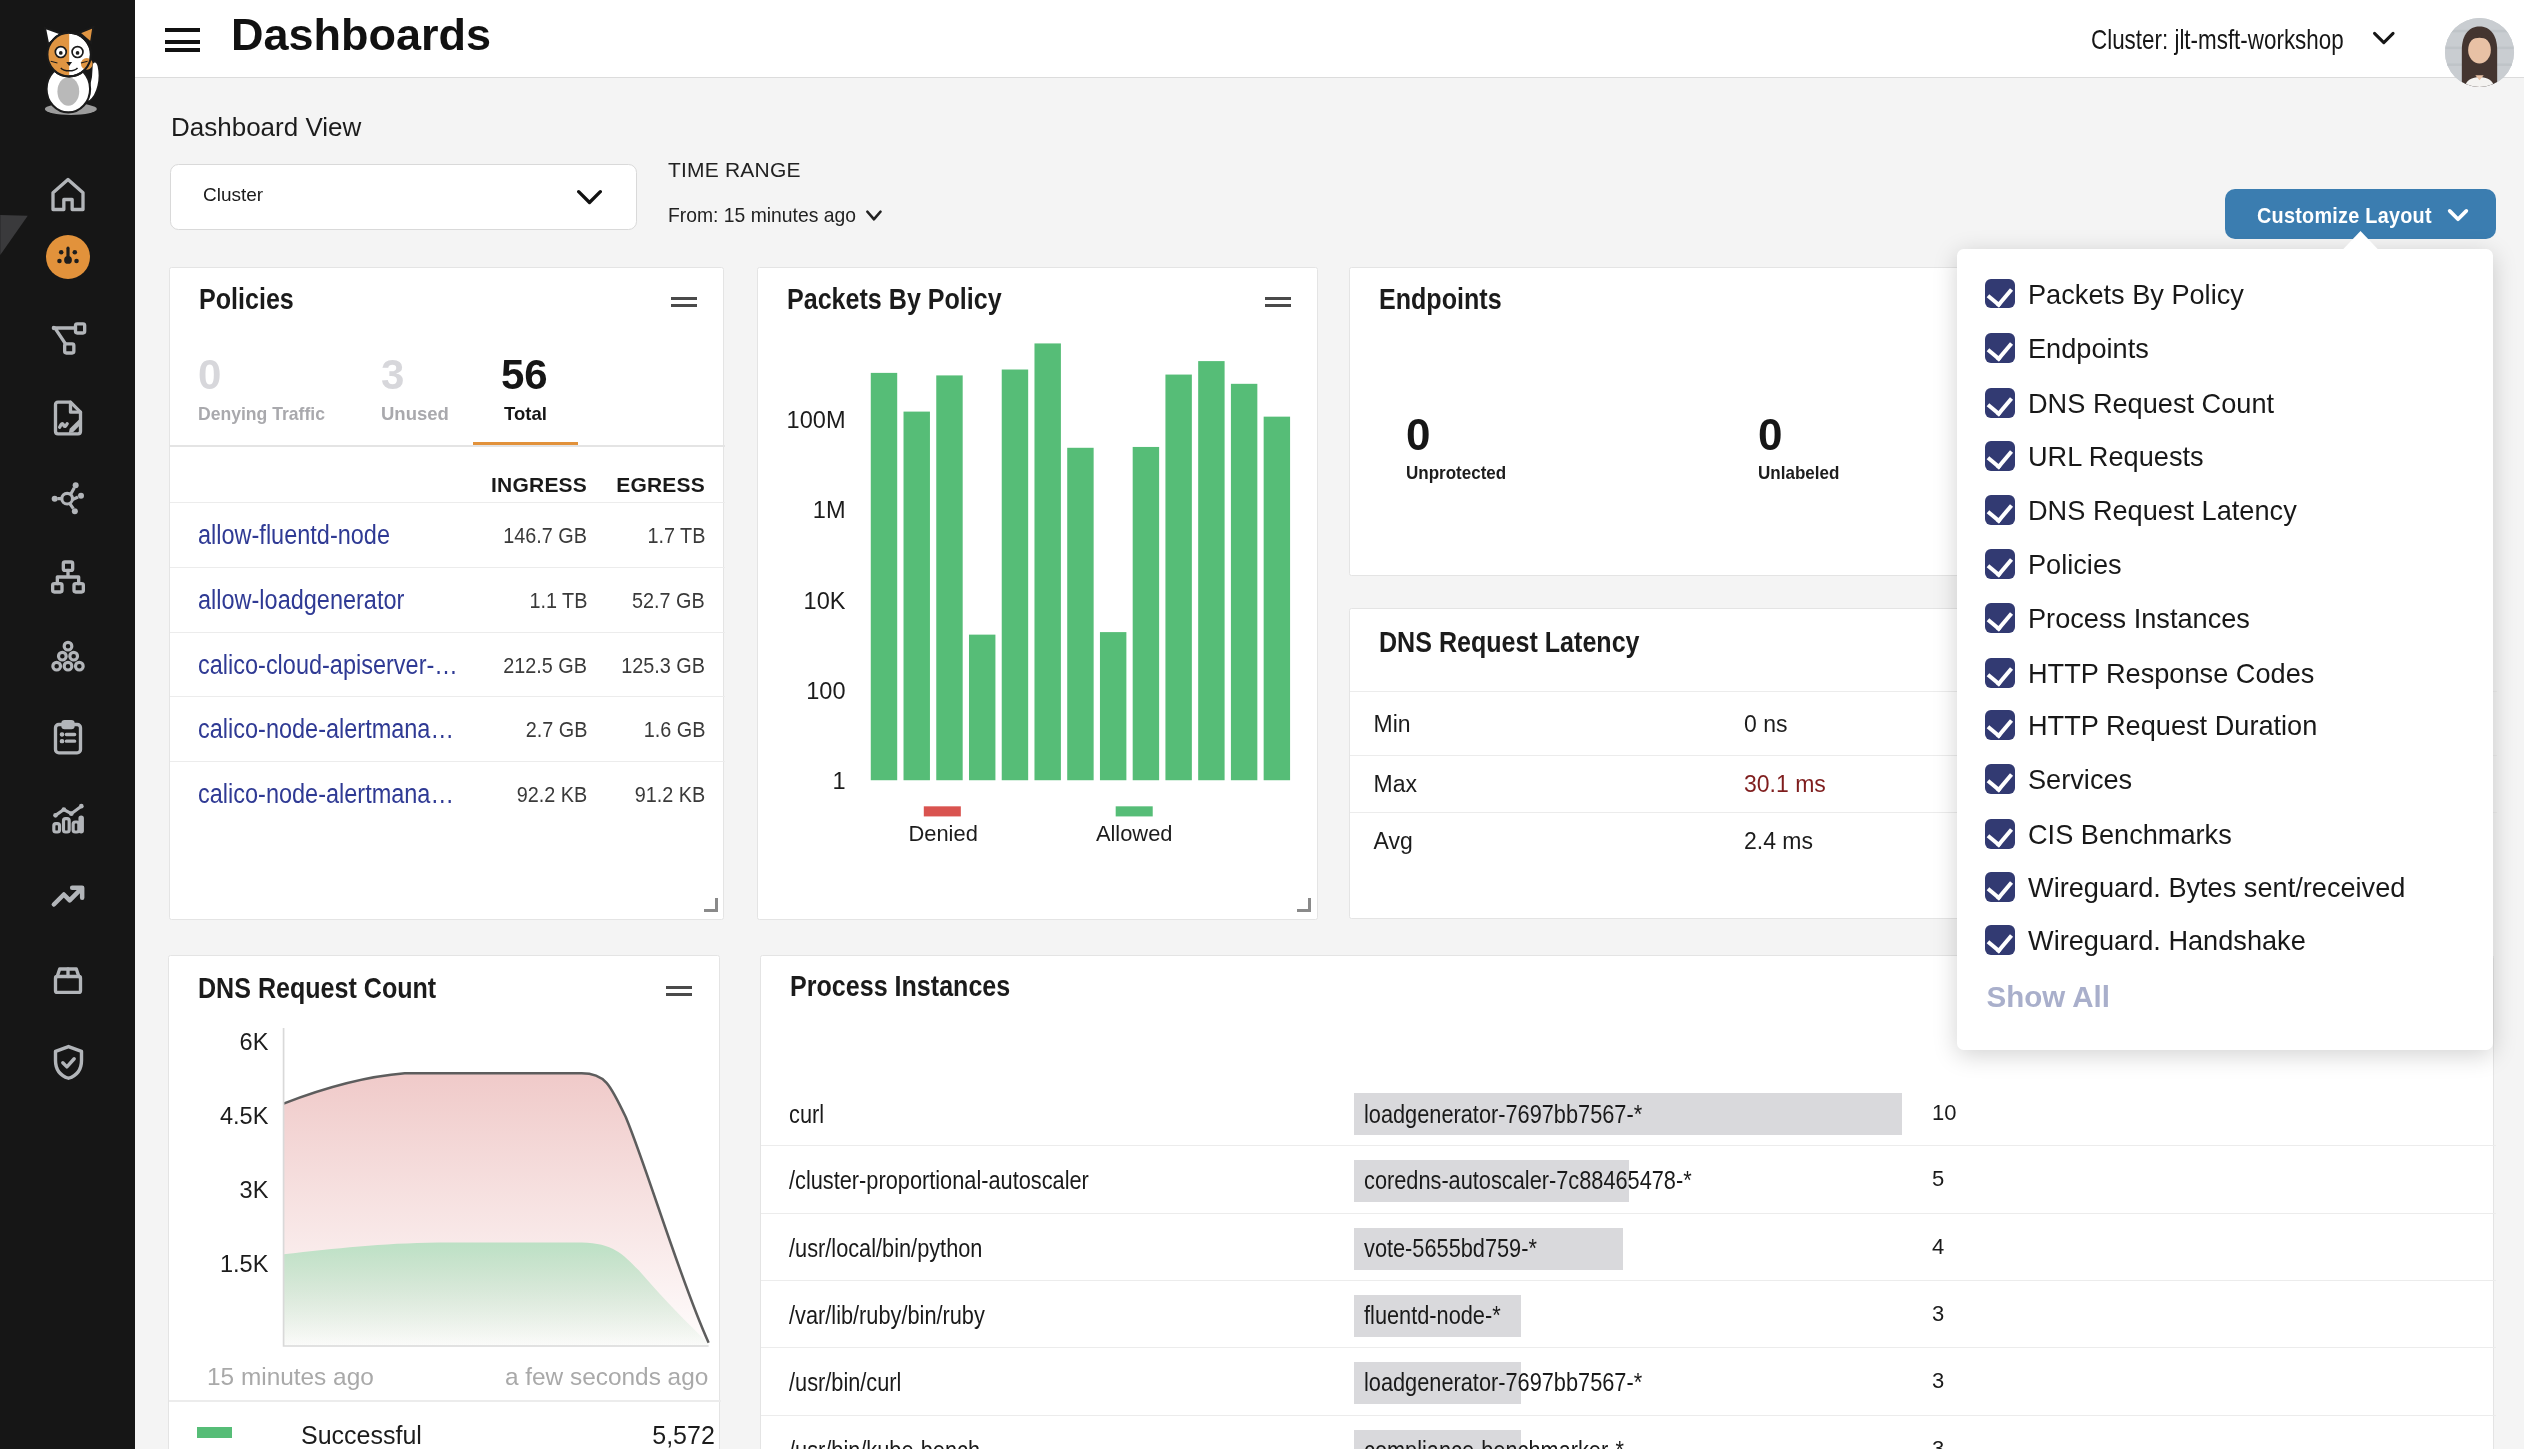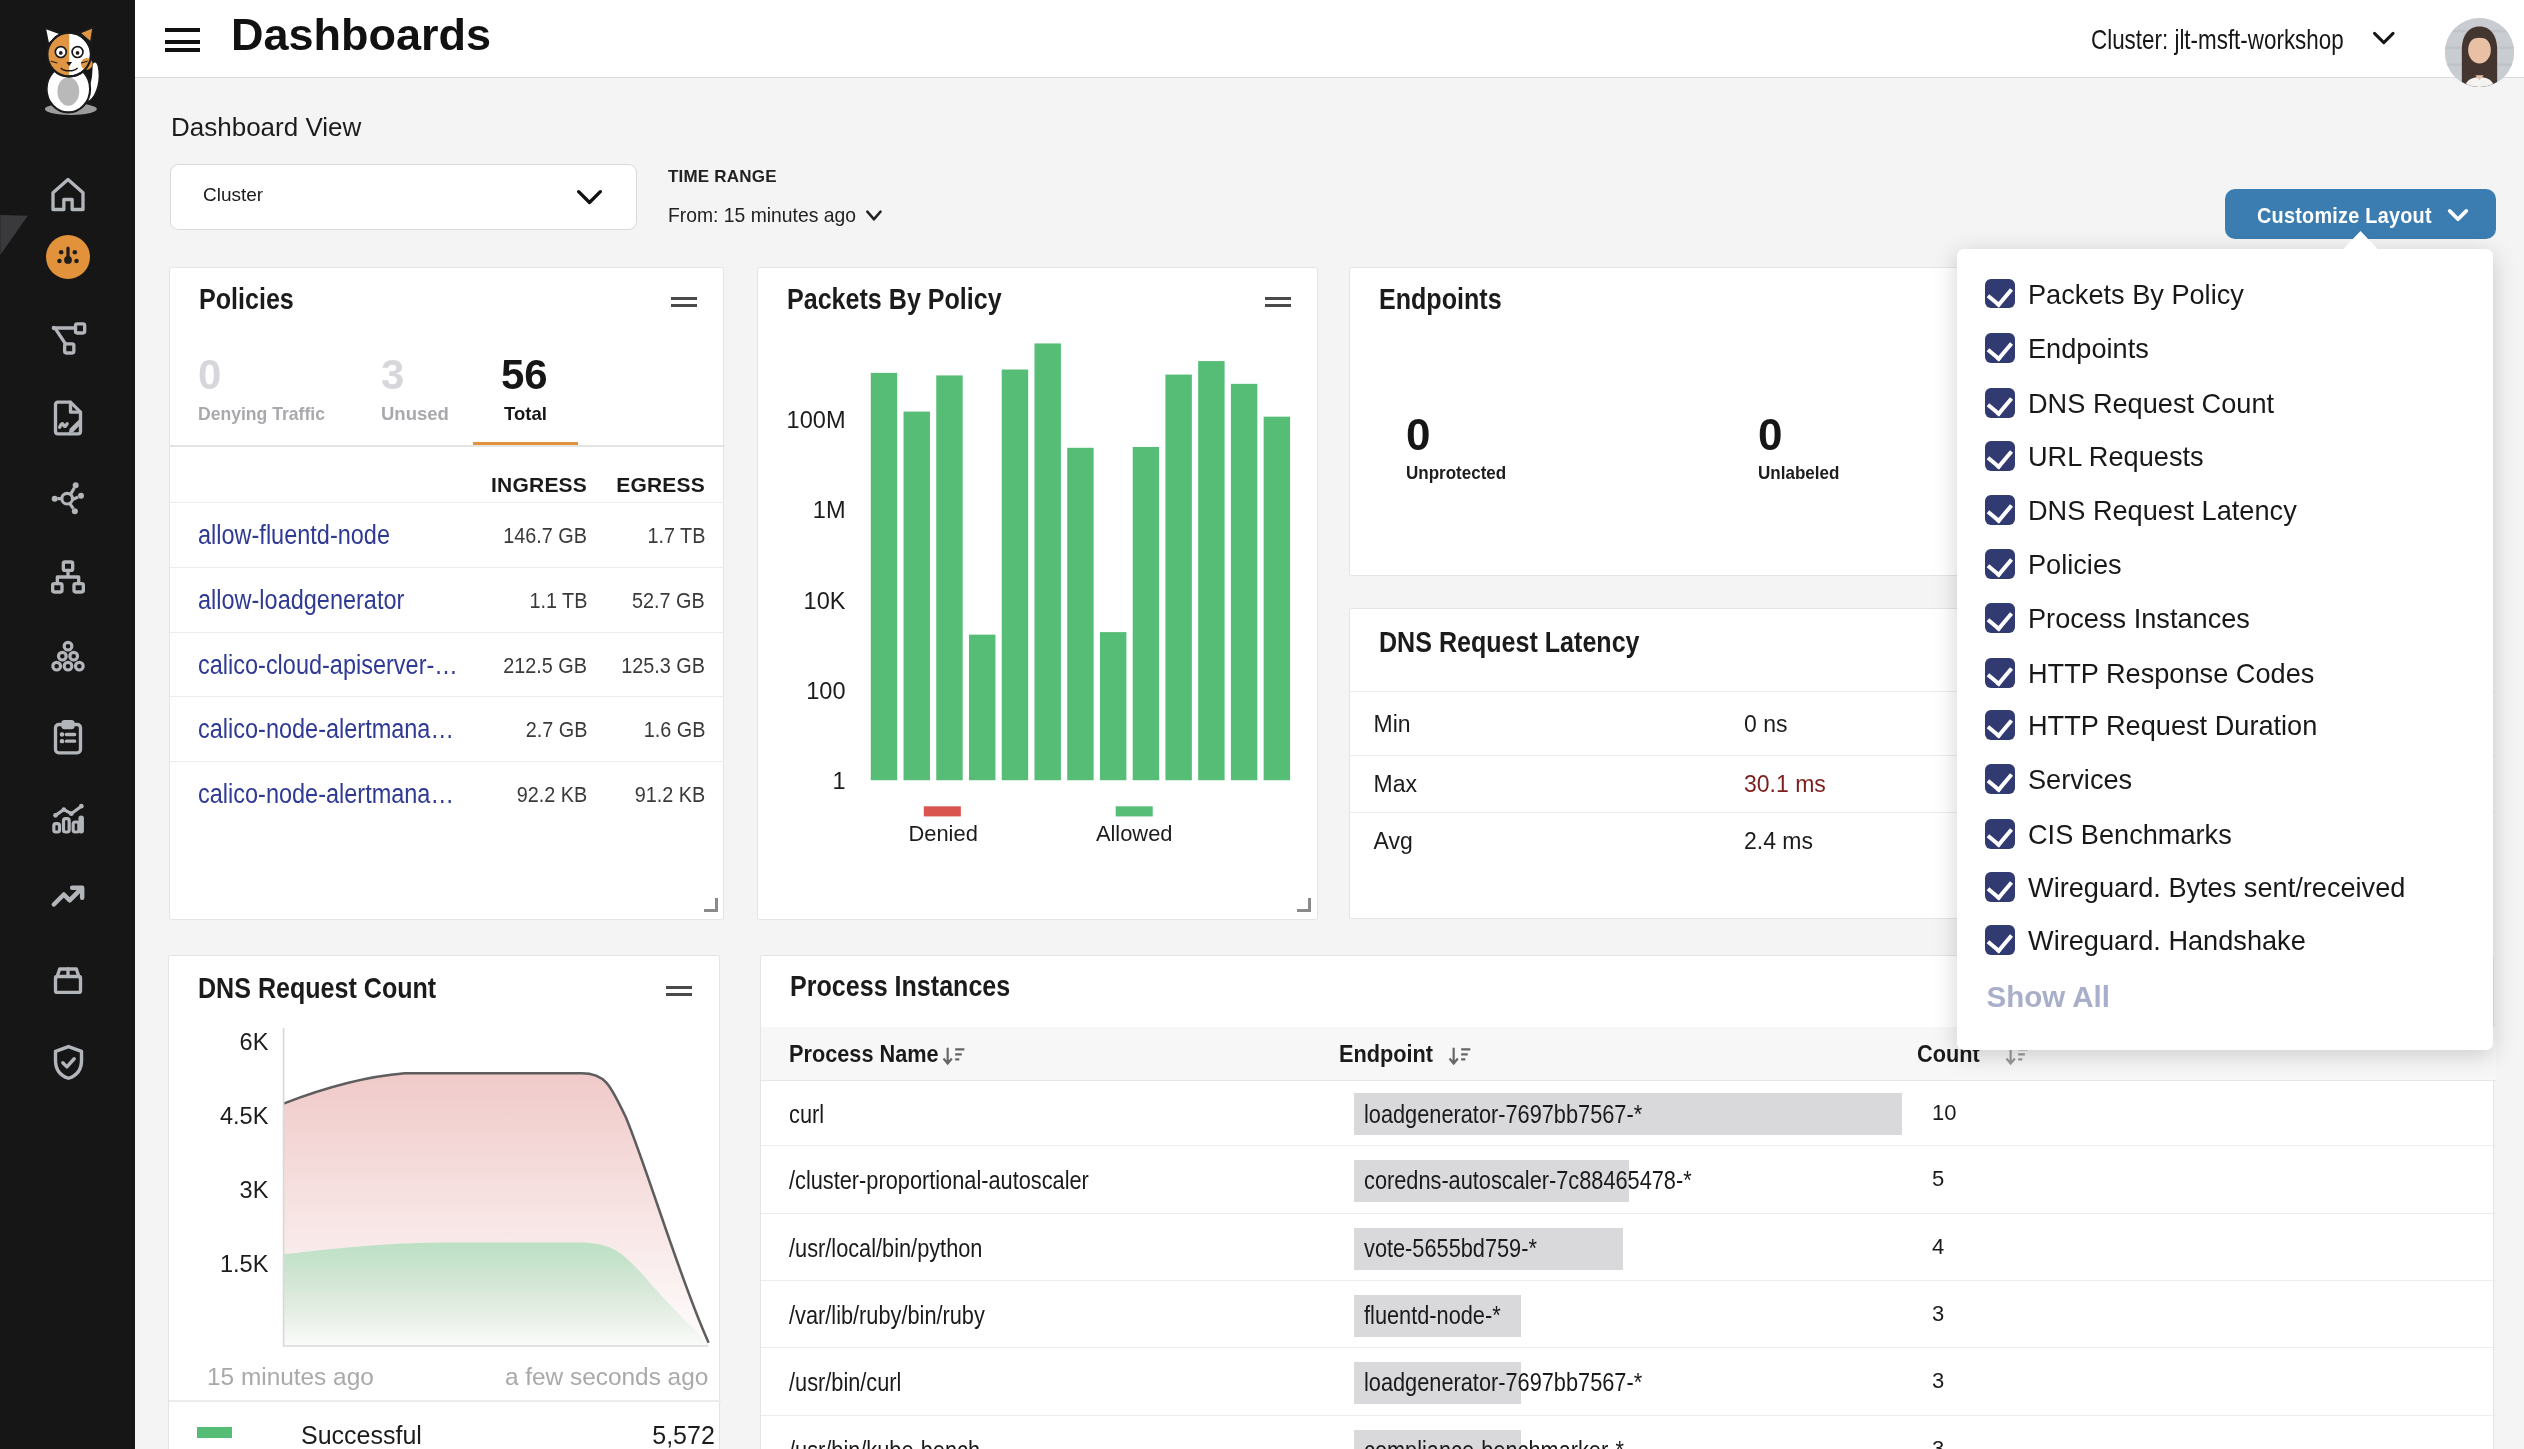--- a/index.html
+++ b/index.html
@@ -53,21 +53,21 @@
 
 <div class="abs" style="left:171px;top:112px;font-size:26px;color:#1c1c1c">Dashboard View</div>
 
 <div class="abs" style="left:170px;top:164px;width:467px;height:66px;background:#fff;border:1.7px solid #d9d9d9;border-radius:8.4px">
   <div class="abs" style="left:32px;top:19.4px;font-size:19px;color:#1a1a1a">Cluster</div>
   <svg class="abs" style="right:34px;top:24.4px" width="25" height="17" viewBox="0 0 30 20">
       <path d="M2 3 L15 16 L28 3" fill="none" stroke="#111" stroke-width="4" stroke-linecap="round" stroke-linejoin="round"></path>
     </svg>
 </div>
 
-<div class="abs" style="left:668px;top:167px;font-size:17px;font-weight:700;color:#222;letter-spacing:0.2px">TIME RANGE</div>
+<div class="abs" style="left:668px;top:158px;font-size:21px;font-weight:400;color:#222;letter-spacing:0.2px">TIME RANGE</div>
 <div class="abs sx92" style="left:668px;top:203px;font-size:21px;color:#222">From: 15 minutes ago
   <svg style="margin-left:5px" width="17.7" height="11.8" viewBox="0 0 21 14">
       <path d="M2 2 L10.5 11 L19 2" fill="none" stroke="#222" stroke-width="3.2" stroke-linecap="round" stroke-linejoin="round"></path>
     </svg>
 </div>
 
 <div class="abs" style="left:2225px;top:189px;width:271px;height:50px;background:#3b7db0;border-radius:10px;color:#fff">
   <span class="abs sx90" style="left:32px;top:14.3px;font-size:22px;font-weight:600;letter-spacing:0.3px">Customize Layout</span>
   <svg class="abs" style="left:222px;top:19.4px" width="22" height="15" viewBox="0 0 26 18">
       <path d="M3 3.5 L13 13.5 L23 3.5" fill="none" stroke="#fff" stroke-width="4.4" stroke-linecap="round" stroke-linejoin="round"></path>
@@ -211,37 +211,20 @@
     </g>
   </svg>
   <div class="abs" style="left:0;top:444px;width:552px;height:1.7px;background:#ececec"></div>
   <div class="abs" style="left:28px;top:471px;width:35px;height:11px;background:#56bd77"></div>
   <div class="abs" style="left:132px;top:465px;font-size:25px;color:#1c1c1c">Successful</div>
   <div class="abs" style="right:4.2px;top:465px;font-size:25px;color:#1c1c1c">5,572</div>
 </div>
 
 <div class="card" style="left:760px;top:955px;width:1734px;height:539px">
   <div class="ctitle" style="left:29px;top:12.6px">Process Instances</div>
-  <div class="abs" style="left:0;top:71px;width:1735px;height:54px;background:#f7f7f7;border-bottom:1.7px solid #e6e6e6">
-    <span class="abs sx92" style="left:28px;top:14.3px;font-size:23.6px;font-weight:700">Process Name</span>
-    <svg class="abs" style="left:180px;top:17.7px" width="25" height="22" viewBox="0 0 30 26">
-        <path d="M8 3 V21 M3 16 L8 22 L13 16" fill="none" stroke="#666" stroke-width="2.6"></path>
-        <path d="M17 5 H28 M17 11 H25 M17 17 H22" stroke="#666" stroke-width="2.6"></path>
-      </svg>
-    <span class="abs sx92" style="left:578px;top:14.3px;font-size:23.6px;font-weight:700">Endpoint</span>
-    <svg class="abs" style="left:686px;top:17.7px" width="25" height="22" viewBox="0 0 30 26">
-        <path d="M8 3 V21 M3 16 L8 22 L13 16" fill="none" stroke="#666" stroke-width="2.6"></path>
-        <path d="M17 5 H28 M17 11 H25 M17 17 H22" stroke="#666" stroke-width="2.6"></path>
-      </svg>
-    <span class="abs sx92" style="left:1156px;top:14.3px;font-size:23.6px;font-weight:700">Count</span>
-    <svg class="abs" style="left:1243px;top:17.7px" width="25" height="22" viewBox="0 0 30 26">
-        <path d="M8 3 V21 M3 16 L8 22 L13 16" fill="none" stroke="#9a9a9a" stroke-width="2.6"></path>
-        <path d="M17 5 H28 M17 11 H25 M17 17 H22" stroke="#9a9a9a" stroke-width="2.6"></path>
-      </svg>
-  </div>
   <div class="abs" style="left:0;top:125px;width:1735px;height:65px">
     <span class="abs sx87" style="left:28px;top:18.5px;font-size:25px">curl</span>
     <div class="abs" style="left:593px;top:11.8px;width:548px;height:42px;background:#d9d9dc"></div>
     <span class="abs sx87" style="left:603px;top:18.5px;font-size:25px">loadgenerator-7697bb7567-*</span>
     <span class="abs" style="left:1171px;top:18.5px;font-size:22px">10</span>
   </div>
   <div class="abs" style="left:0;top:189px;width:1735px;height:67px;border-top:1.7px solid #ececec">
     <span class="abs sx87" style="left:28px;top:20px;font-size:25px">/cluster-proportional-autoscaler</span>
     <div class="abs" style="left:593px;top:13.5px;width:275px;height:42px;background:#d9d9dc"></div>
     <span class="abs sx87" style="left:603px;top:20px;font-size:25px">coredns-autoscaler-7c88465478-*</span>

